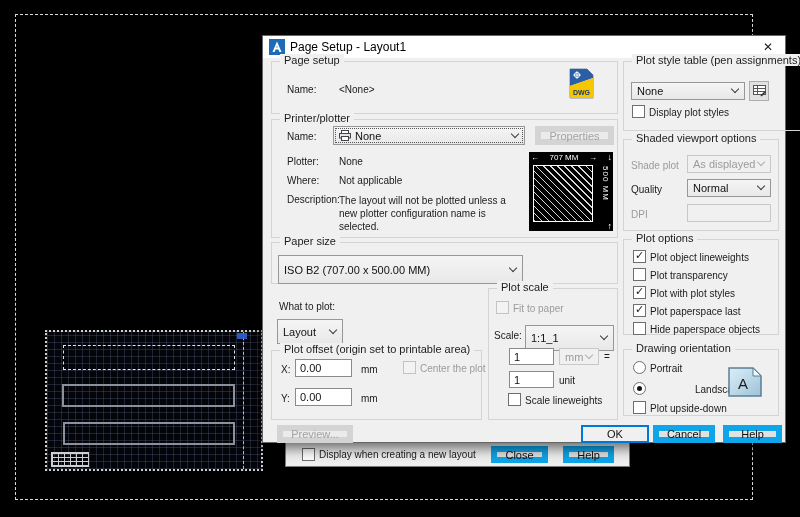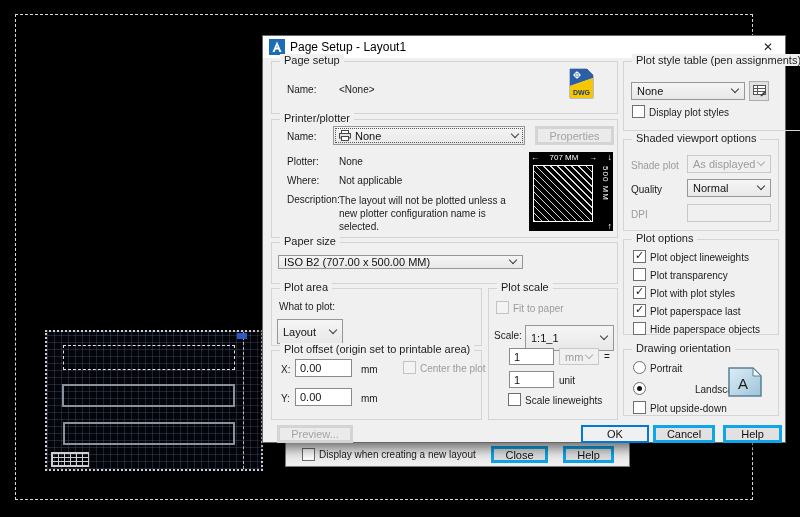--- a/index.html
+++ b/index.html
@@ -47,21 +47,21 @@
   .combo .chev { position:absolute; right:6px; top:50%; margin-top:-5px; width:6px; height:6px;
     border-right:1px solid #3c3c3c; border-bottom:1px solid #3c3c3c; transform:rotate(45deg); }
   .combo.dis { color:#9b9b9b; border-color:#c8c8c8; background:#f0f0f0; }
   .combo.dis .chev { border-color:#b0b0b0; }
   .combo.focus { outline:1px dotted #555; outline-offset:-3px; }
 
   .tinput { position:absolute; border:1px solid #8a8a8a; background:#fff; font-size:11px;
     padding:0 4px; font-family:inherit; color:#111; }
   .tinput.dis { background:#f0f0f0; border-color:#c8c8c8; }
 
-  .btn { position:absolute; border:3px solid #0ea5e9; background:#e1e1e1; font-size:11px; color:#111;
+  .btn { position:absolute; border:6px solid #0ea5e9; background:#e1e1e1; font-size:11px; color:#111;
     display:flex; align-items:center; justify-content:center; cursor:pointer; white-space:nowrap; }
   .btn.dis { color:#a3a3a3; background:#ebebeb; border-color:#d4d4d4; }
   .btn.focus { border:2px solid #0078d7; background:#e5f1fb00; }
 
   .cb { position:absolute; width:13px; height:13px; border:1px solid #6e6e6e; background:#fff; }
   .cb.checked::after { content:"✓"; position:absolute; left:1px; top:-2px; font-size:11px; color:#1a1a1a; }
   .cb.dis { border-color:#c3c3c3; background:#f3f3f3; }
 
   .radio { position:absolute; width:13px; height:13px; border:1px solid #6e6e6e; border-radius:50%; background:#fff; }
   .radio.checked::after { content:""; position:absolute; left:3px; top:3px; width:5px; height:5px;
@@ -165,28 +165,25 @@
       </div>
       <div id="pv-rect"></div>
       <div id="pv-h">500 MM</div>
       <div id="pv-down">↓</div>
       <div id="pv-up">↑</div>
     </div>
 
     <div class="groupbox" style="left:8px; top:206px; width:347px; height:42px;">
       <span class="legend">Paper size</span>
     </div>
-    <div class="combo" style="left:15px; top:219px; width:245px; height:14px;">
+    <div class="combo" style="left:15px; top:219px; width:245px; height:29px;">
       <span>ISO B2 (707.00 x 500.00 MM)</span>
       <span class="chev"></span>
     </div>
 
-    <div class="groupbox" style="left:8px; top:252px; width:211px; height:58px;">
-      <span class="legend">Plot area</span>
-    </div>
     <span class="lbl" style="left:16px; top:265px;">What to plot:</span>
     <div class="combo" style="left:14px; top:283px; width:66px; height:25px;">
       <span>Layout</span>
       <span class="chev"></span>
     </div>
 
     <div class="groupbox" style="left:8px; top:314px; width:211px; height:70px;">
       <span class="legend">Plot offset (origin set to printable area)</span>
     </div>
     <span class="lbl" style="left:18px; top:328px;">X:</span>

